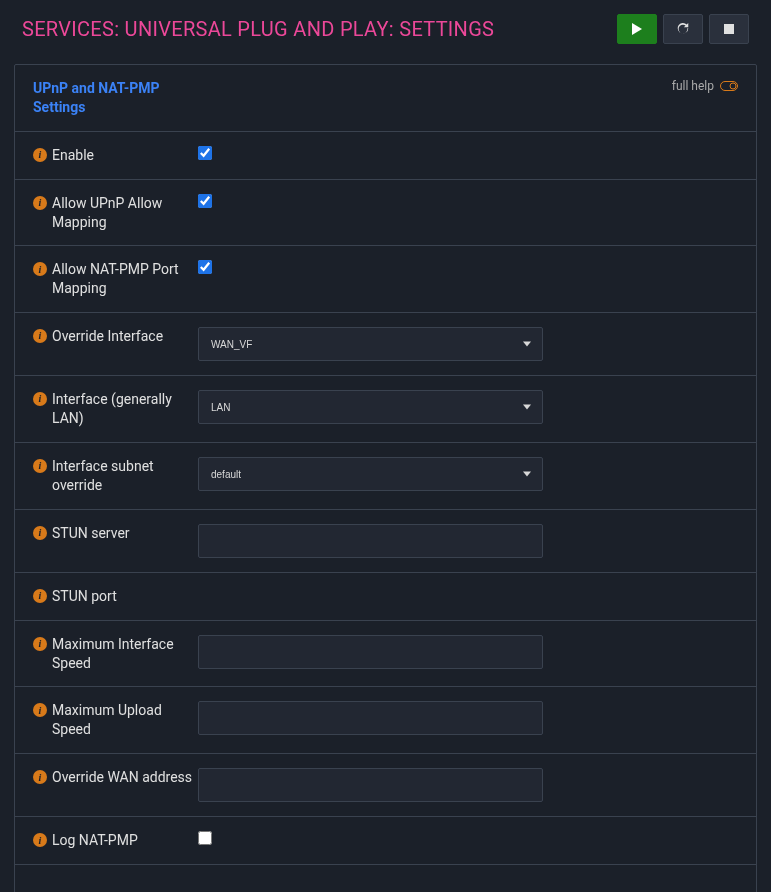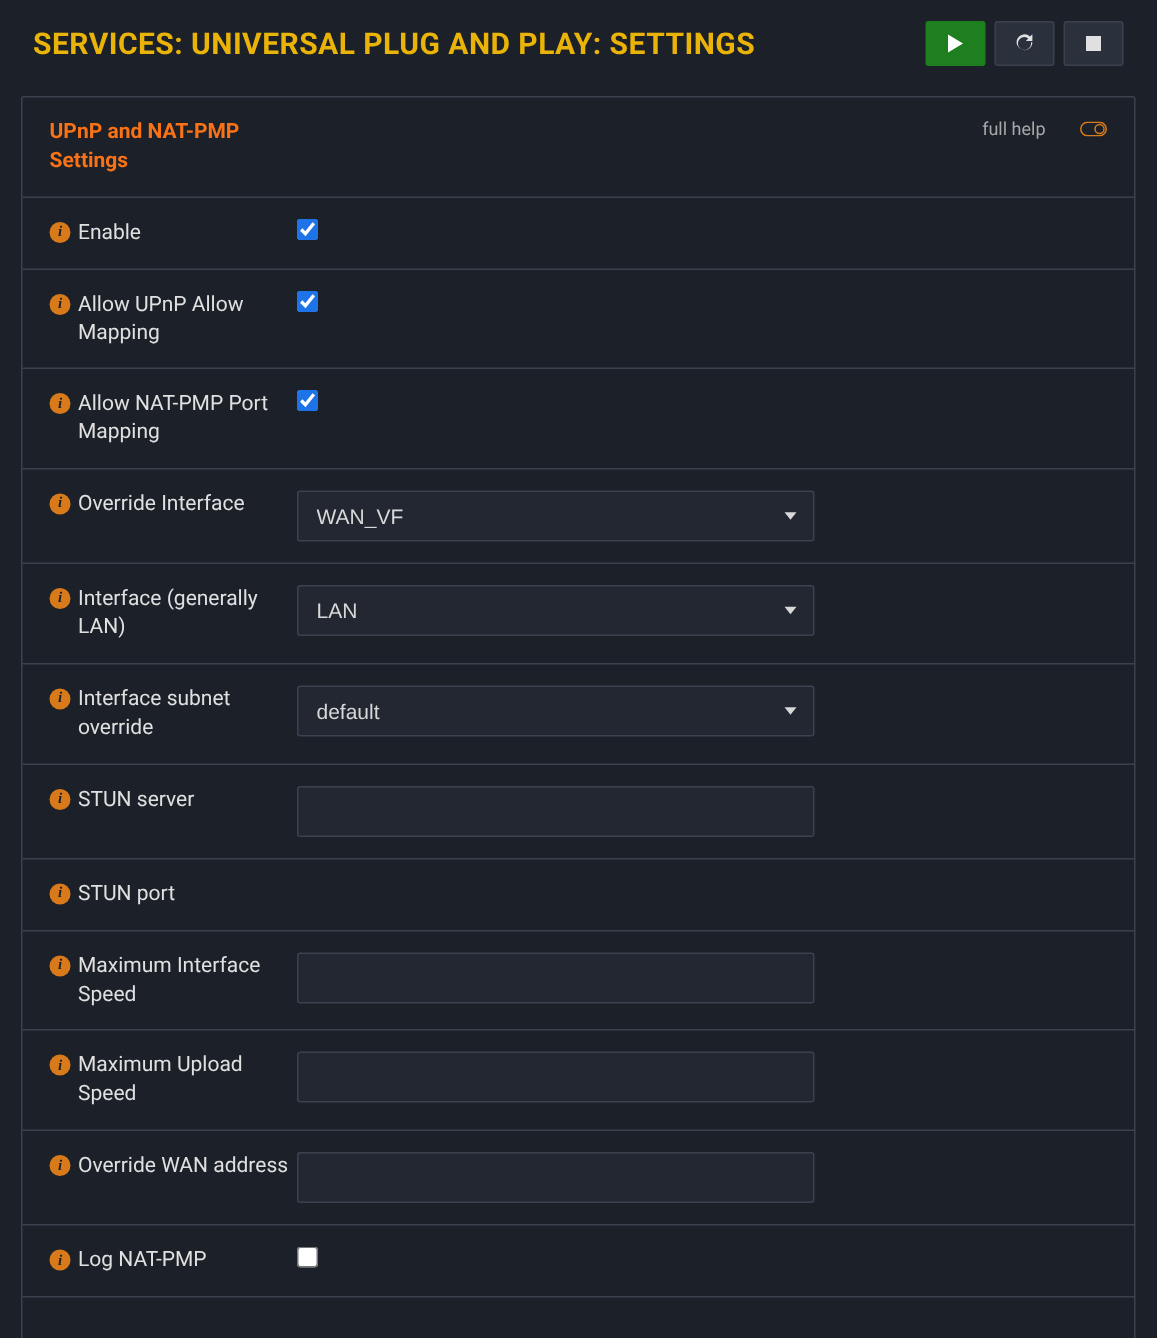--- a/index.html
+++ b/index.html
@@ -14,22 +14,22 @@
     }
     .header {
       display: flex;
       justify-content: space-between;
       align-items: center;
       padding: 14px 22px;
       background: #1b2029;
     }
     .header h1 {
       font-size: 20px;
-      font-weight: 700;
-      color: #eab308;
+      font-weight: 400;
+      color: #ec4899;
       letter-spacing: 0.3px;
     }
     .header-actions { display: flex; gap: 6px; }
     .action-btn {
       width: 40px; height: 30px;
       border: 1px solid #3a424f;
       display: flex;
       align-items: center;
       justify-content: center;
       cursor: pointer;
@@ -45,30 +45,30 @@
     }
     .panel-head {
       display: flex;
       justify-content: space-between;
       align-items: flex-start;
       padding: 14px 18px;
       border-bottom: 1px solid #3a424f;
     }
     .panel-head .title {
       font-weight: 700;
-      color: #f97316;
+      color: #3b82f6;
       max-width: 160px;
       line-height: 1.35;
     }
     .full-help {
       font-size: 12px;
       color: #a9a9a9;
       display: flex;
       align-items: center;
-      gap: 23px;
+      gap: 6px;
       cursor: pointer;
       text-align: right;
     }
     .toggle-icon { display: inline-flex; color: #d87a1a; }
     .row {
       display: flex;
       padding: 14px 18px;
       border-bottom: 1px solid #3a424f;
       align-items: flex-start;
     }
@@ -108,21 +108,21 @@
       accent-color: #1e73e8;
       cursor: pointer;
     }
     .select, .text-input {
       width: 345px;
       height: 34px;
       background: #222732;
       border: 1px solid #3a424f;
       border-radius: 2px;
       color: #d8d8d8;
-      font-size: 14px;
+      font-size: 10px;
       padding: 0 12px;
     }
     .text-input::placeholder { color: #6b7280; }
     .select-wrap {
       position: relative;
       width: 345px;
     }
     .select {
       appearance: none;
       -webkit-appearance: none;

